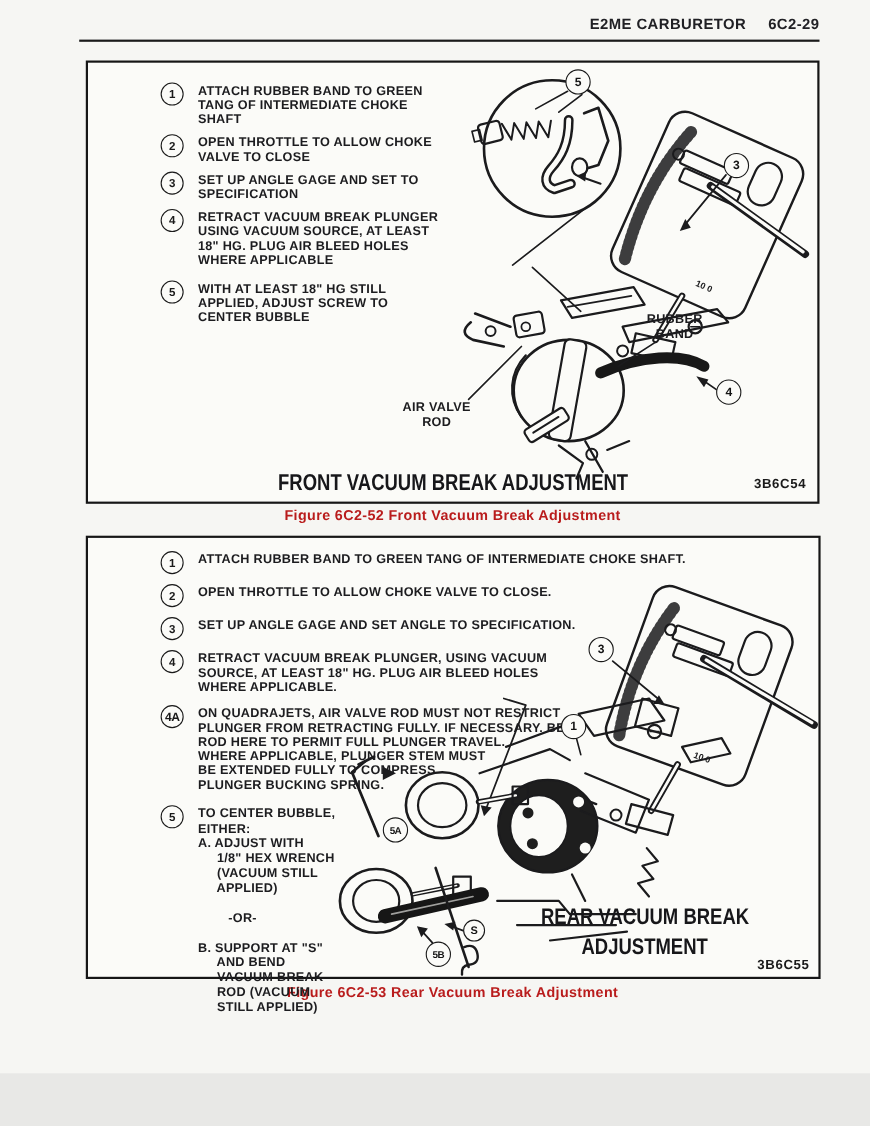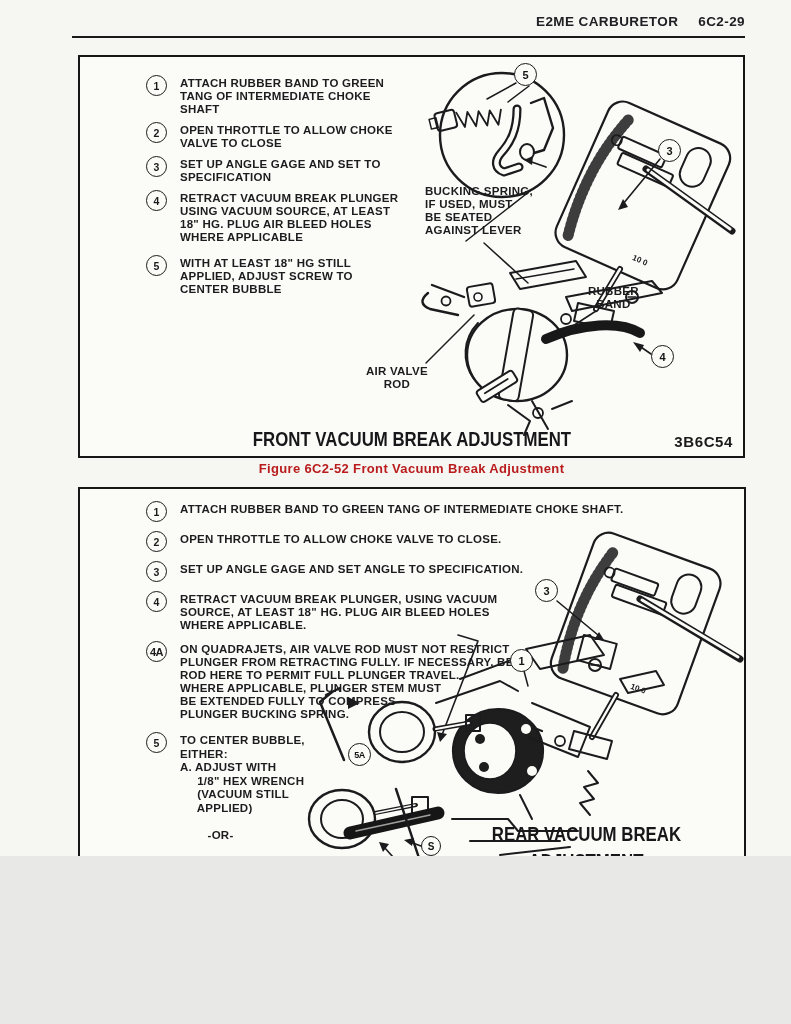--- a/index.html
+++ b/index.html
@@ -1,16 +1,16 @@
 <!DOCTYPE html>
 <html><head>
 <meta charset="utf-8">
 <style>
   html,body{margin:0;padding:0;background:#e8e8e6;}
-  #page{position:relative;width:791px;height:856px;background:#f6f6f3;
+  #page{position:relative;width:791px;height:976px;background:#f6f6f3;
         font-family:"Liberation Sans","DejaVu Sans",sans-serif;color:#1c1c1f;overflow:hidden;}
   .hdr{position:absolute;top:14px;right:46px;font-weight:bold;font-size:13.5px;letter-spacing:.4px;color:#202024;}
   .hdr .pg{margin-left:20px;}
   .rule{position:absolute;left:72px;top:36px;width:673px;height:2px;background:#1a1a1a;}
   .figbox{position:absolute;left:78px;width:667px;border:2px solid #161616;background:#fbfbf8;box-sizing:border-box;}
   #box1{top:55px;height:403px;}
   #box2{top:487px;height:403px;width:668px;}
   .caption{position:absolute;left:78px;width:667px;text-align:center;font-size:13px;font-weight:600;
            letter-spacing:.35px;color:#b91c1c;}
   #cap1{top:461px;}#cap2{top:894px;}
@@ -25,21 +25,21 @@
   .dlabel{position:absolute;white-space:pre;font-weight:bold;font-size:11.5px;line-height:13px;letter-spacing:.25px;}
   .dlabel.ctr{text-align:center;}
   .co{position:absolute;width:21px;height:21px;border:1.9px solid #191919;border-radius:50%;background:#fbfbf8;
       display:flex;align-items:center;justify-content:center;font-weight:bold;font-size:11px;color:#141414;z-index:3;}
   .co.sm{width:18px;height:18px;font-size:10px;}
   .co.wide{font-size:9px;letter-spacing:-.5px;}
   .fig-title{position:absolute;left:0;right:0;text-align:center;font-weight:bold;color:#17171a;}
   .fig-title .t{display:inline-block;transform:scaleX(.8);font-size:21px;white-space:nowrap;}
   #title2{left:356px;right:auto;width:300px;line-height:25px;}
   #title2 .t{font-size:20.5px;transform:scaleX(.82);}
-  .fig-code{position:absolute;font-weight:bold;font-size:15px;letter-spacing:.6px;color:#1a1a1a;}
+  .fig-code{position:absolute;font-weight:bold;font-size:12px;letter-spacing:.6px;color:#1a1a1a;}
   svg{position:absolute;left:0;top:0;z-index:1;}
   .steps,.dlabel,.fig-title,.fig-code{z-index:2;}
 </style>
 </head>
 <body>
 
 <div id="page">
 
   <div class="hdr">
     <span>E2ME CARBURETOR</span><span class="pg">6C2-29</span>
@@ -153,24 +153,20 @@
 WHERE APPLICABLE</span>
         </div>
       <div class="step" style="margin-top:5px;">
           <span class="num">5</span>
           <span class="txt">WITH AT LEAST 18" HG STILL
 APPLIED, ADJUST SCREW TO
 CENTER BUBBLE</span>
         </div>
     </div>
 
-    <div class="dlabel" style="left:345px;top:128px;">BUCKING SPRING,
-IF USED, MUST
-BE SEATED
-AGAINST LEVER</div>
     <div class="dlabel ctr" style="left:508px;top:228px;">RUBBER
 BAND</div>
     <div class="dlabel ctr" style="left:286px;top:308px;">AIR VALVE
 ROD</div>
 
     <div class="co" style="left:434px;top:6px;">5</div>
     <div class="co" style="left:578px;top:82px;">3</div>
     <div class="co" style="left:571px;top:288px;">4</div>
 
     <div class="fig-title" style="top:370px;"><span class="t">FRONT VACUUM BREAK ADJUSTMENT</span></div>

